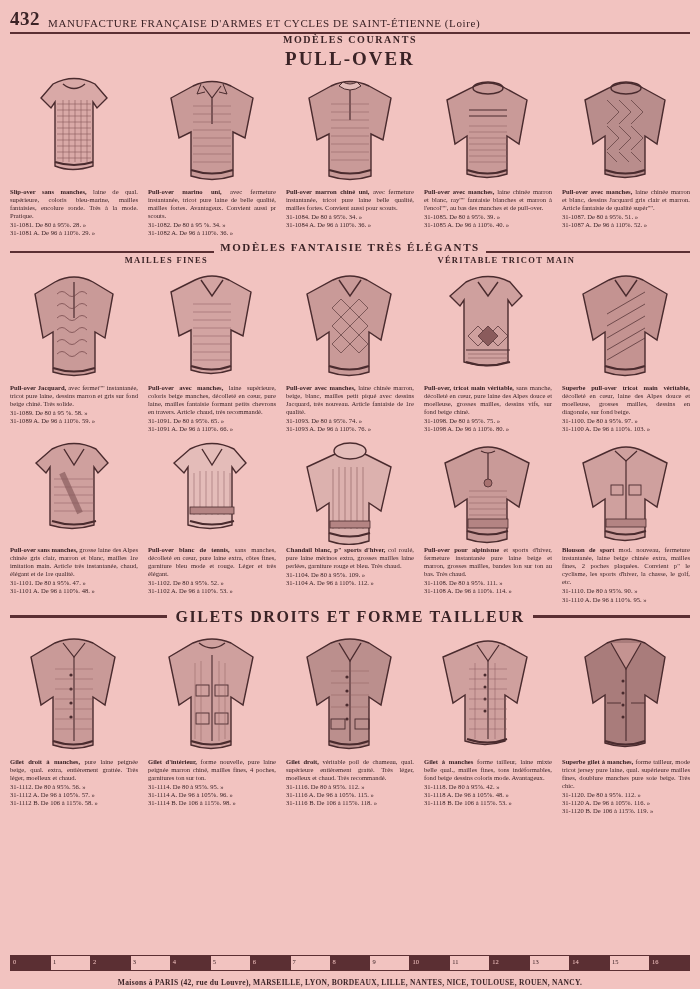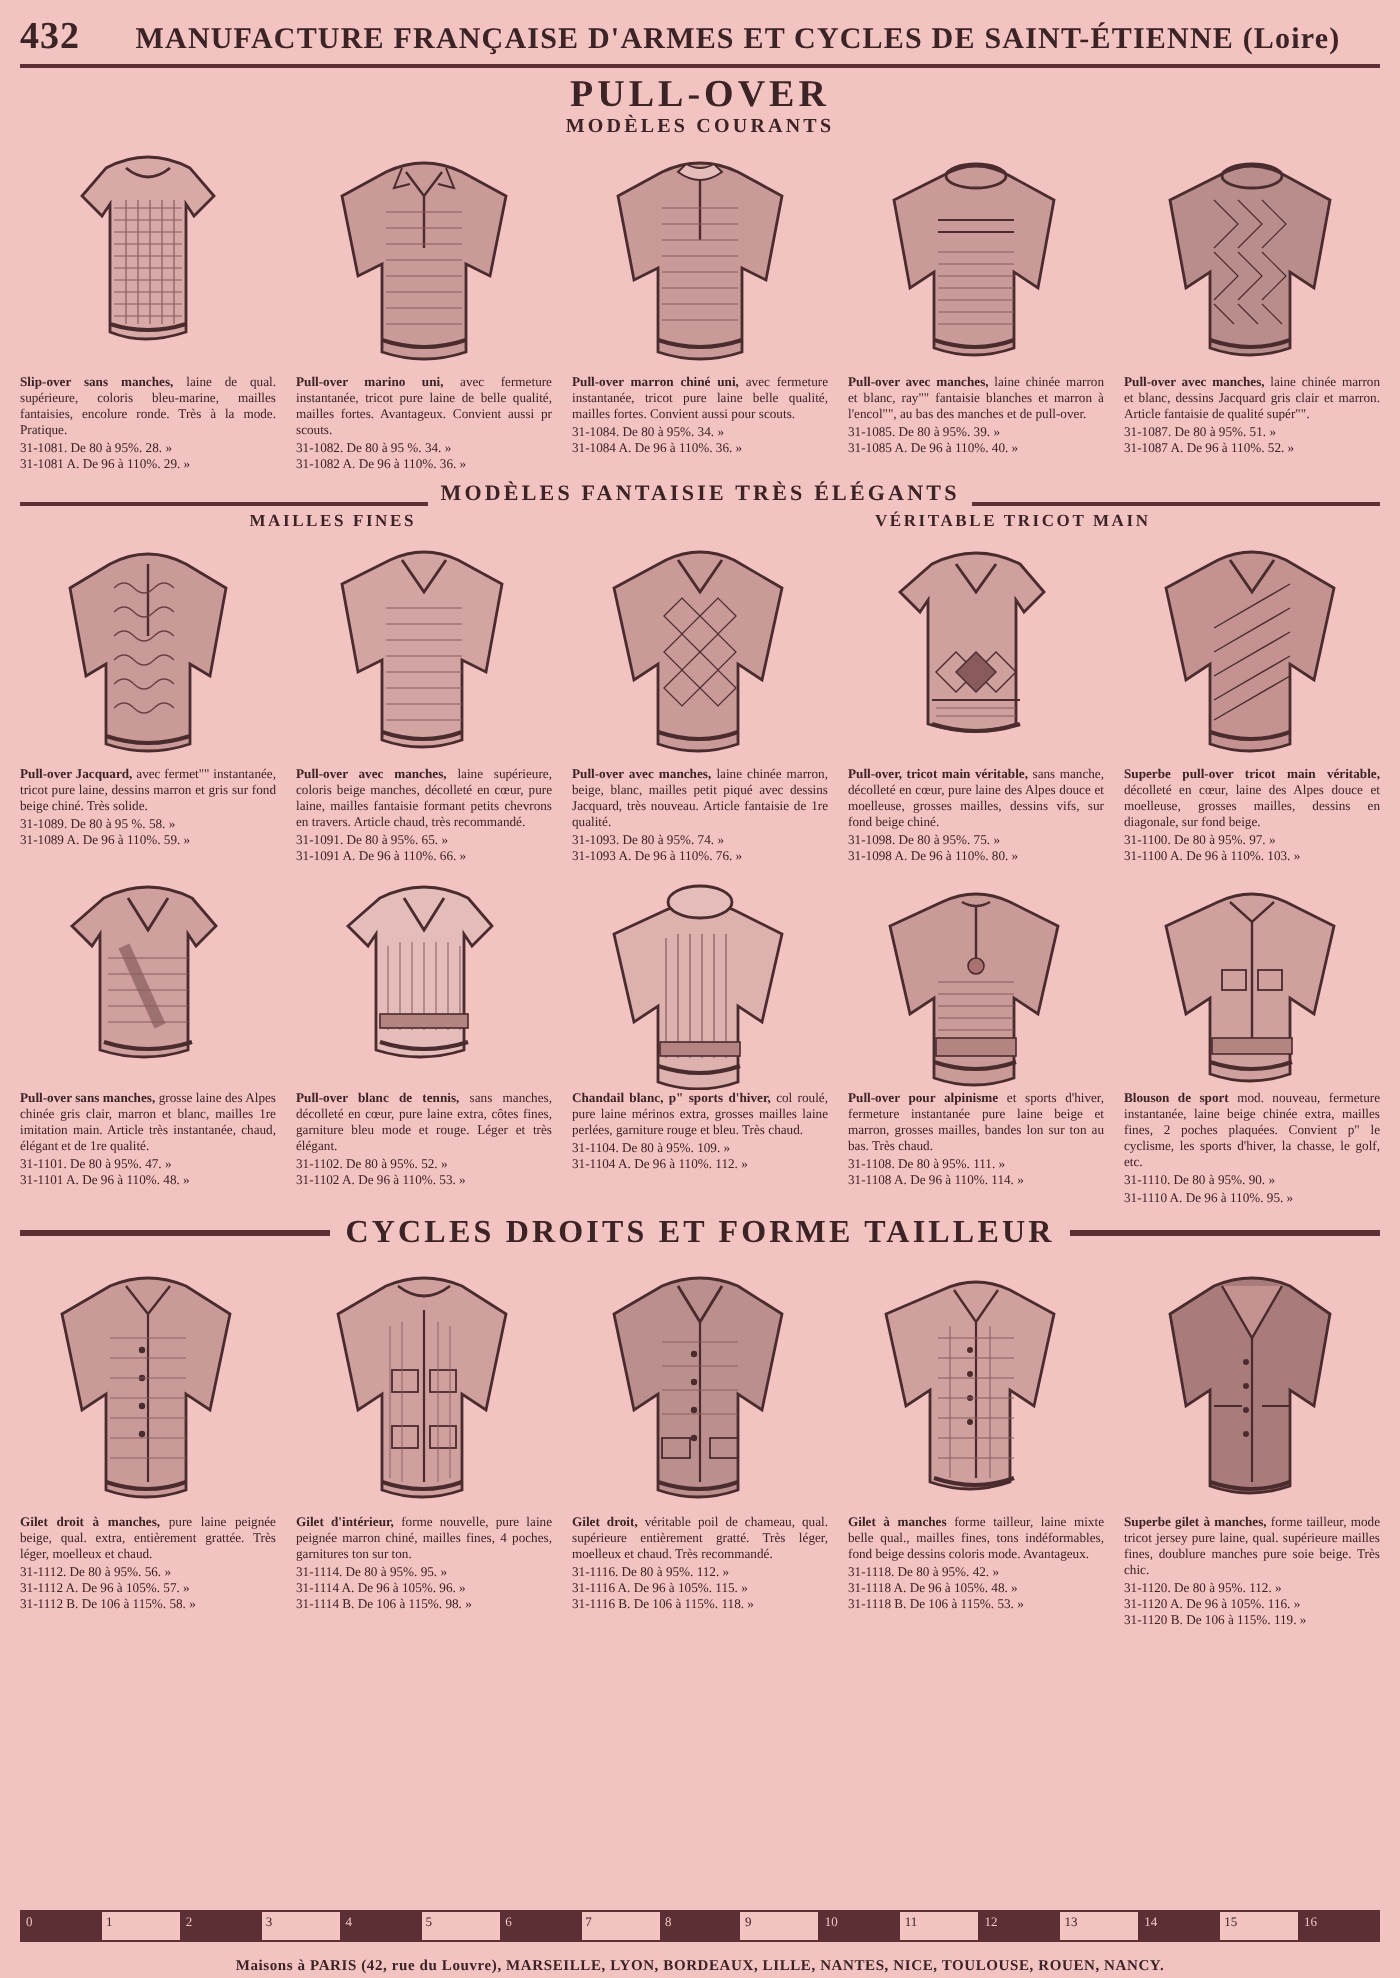--- a/index.html
+++ b/index.html
@@ -19,23 +19,22 @@
   }
   
   .pagehead{
     display:flex;align-items:flex-end;gap:8px;
     border-bottom:2px solid #5b2f33;
     padding-bottom:2px;
   }
   .folio{font-size:19px;font-weight:bold;letter-spacing:0.5px;}
   .headline{
     flex:1;
-    text-align:center;
-    font-size:15px;
-    font-weight:bold;
+    font-size:11px;
+    font-weight:normal;
     letter-spacing:0.6px;
     padding-bottom:1px;
   }
   
   .sect-title{
     text-align:center;
     font-weight:bold;
     letter-spacing:2px;
   }
   .t-main{font-size:19px;margin-top:4px;line-height:1.05;}
@@ -107,22 +106,22 @@
 </head>
 <body>
 
 <div class="page">
 
   <div class="pagehead">
     <div class="folio">432</div>
     <div class="headline">MANUFACTURE FRANÇAISE D'ARMES ET CYCLES DE SAINT-ÉTIENNE (Loire)</div>
   </div>
 
+  <div class="sect-title t-sub">MODÈLES COURANTS</div>
   <div class="sect-title t-main">PULL-OVER</div>
-  <div class="sect-title t-sub">MODÈLES COURANTS</div>
 
   <div class="row">
 
     <div class="cell">
       <div class="fig">
         <svg width="110" height="116" viewBox="0 0 110 116">
           <path d="M34 14 q21 -11 42 0 l12 14 -10 10 -4 -6 v64 q-21 7 -38 0 V32 l-4 6 -10 -10z" fill="#d9a9a7" stroke="#4a2b2e" stroke-width="1.4"></path>
           <path d="M44 14 q11 9 22 0" fill="none" stroke="#4a2b2e" stroke-width="1.4"></path>
           <g stroke="#8a5b5c" stroke-width="0.6">
             <path d="M38 34h34M38 40h34M38 46h34M38 52h34M38 58h34M38 64h34M38 70h34M38 76h34M38 82h34M38 88h34"></path>
@@ -474,21 +473,21 @@
       </div>
       <div class="refs">
         <div>31-1110. De 80 à 95%.  90. »</div>
         <div>31-1110 A. De 96 à 110%.  95. »</div>
       </div>
     </div>
   </div>
 
   <div class="bigband">
     <div class="rule"></div>
-    <div class="txt">CYCLES DROITS ET FORME TAILLEUR</div>
+    <div class="txt">GILETS DROITS ET FORME TAILLEUR</div>
     <div class="rule"></div>
   </div>
 
   <div class="row">
 
     <div class="cell">
       <div class="fig tall">
         <svg width="118" height="128" viewBox="0 0 118 128">
           <path d="M40 14 q19 -8 38 0 l22 14 -10 48 -12 -8 v48 q-20 7 -40 0 V68 l-12 8 -10 -48z" fill="#c99a98" stroke="#4a2b2e" stroke-width="1.4"></path>
           <path d="M48 14 l11 14 11 -14" fill="none" stroke="#4a2b2e" stroke-width="1.2"></path>

